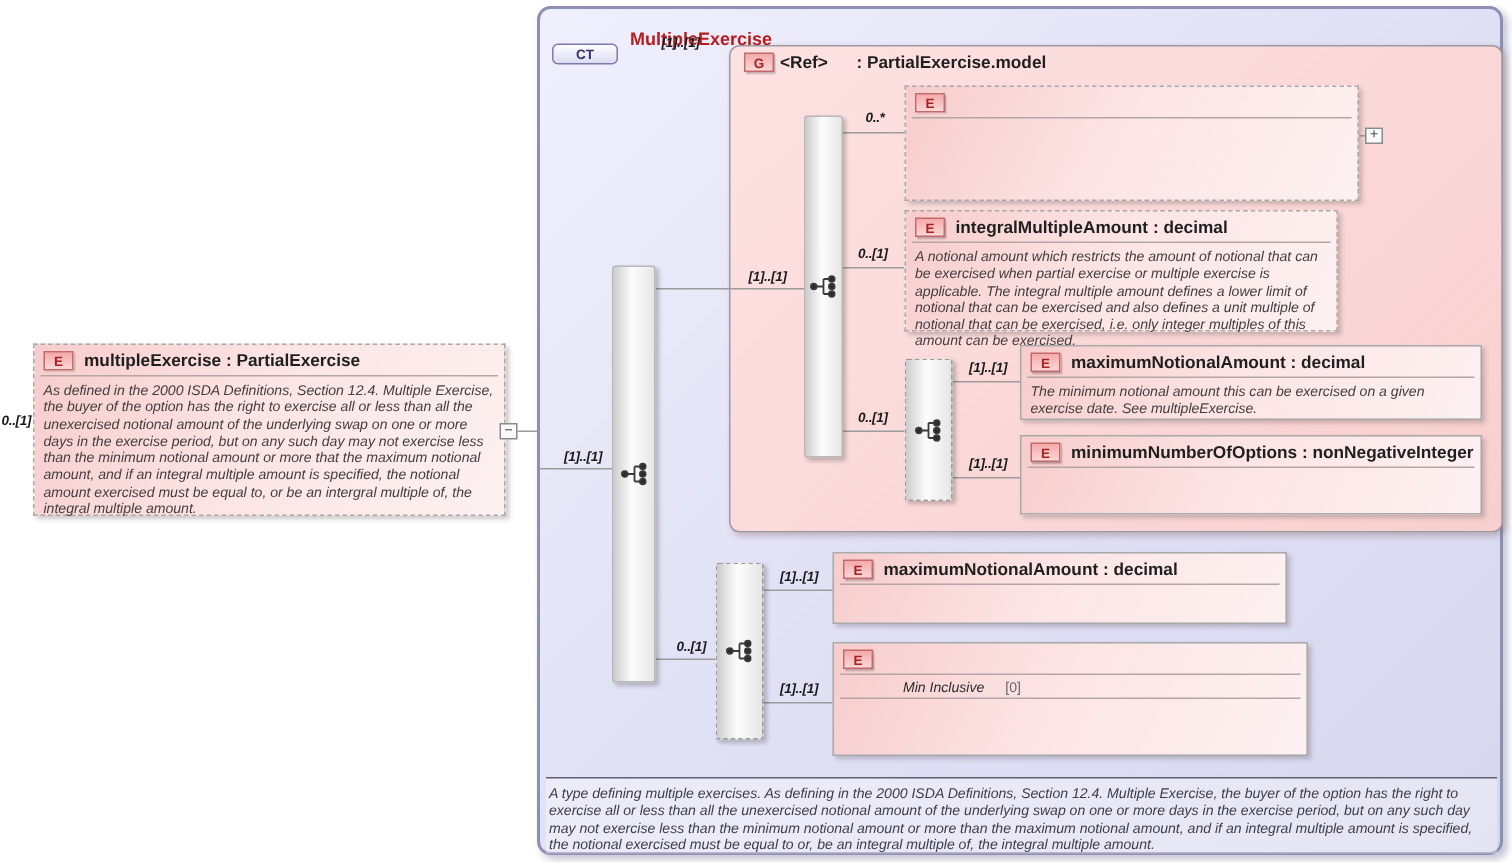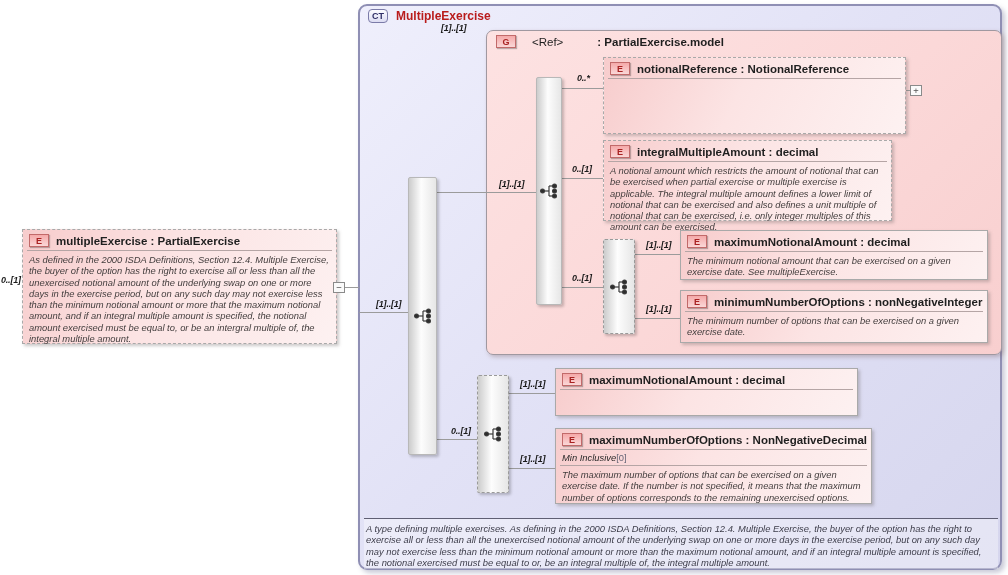--- a/index.html
+++ b/index.html
@@ -35,64 +35,65 @@
   }
   
   .ct {
     position:absolute; left:358px; top:4px; width:644px; height:566px;
     border:2px solid #8f8fb4; border-radius:9px;
     background:linear-gradient(135deg,#efeffc 0%,#e2e2f6 45%,#d6d6ee 100%);
     box-shadow:3px 3px 5px rgba(100,100,140,.35);
   }
   .ct-head { position:absolute; left:368px; top:9px; display:flex; align-items:center; gap:8px; }
   .badge-ct {
-    padding:0 3px; height:14px; display:flex; align-items:center; justify-content:center;
+    padding:0 15px; height:14px; display:flex; align-items:center; justify-content:center;
     border:1px solid #7b7ba8; border-radius:4px;
     background:linear-gradient(#fcfcff,#dcdcf2); color:#2f2f66;
-    font-size:9px; font-weight:bold;
+    font-size:9px; font-weight:bold;margin-top:20px;
   }
   .ct-title { font-size:12px; font-weight:bold; color:#b91c1c; }
   .ct-anno {
     position:absolute; left:364px; top:518px; width:634px;
     border-top:1px solid #5f5f73; padding:4px 2px 0 2px;
     font-size:9.4px; font-style:italic; color:#3d3d4a; line-height:1.22;
     background:rgba(255,255,255,.35);
   }
   
   .group {
     position:absolute; left:486px; top:30px; width:516px; height:325px;
     border:1px solid #a098a0; border-radius:7px;
     background:linear-gradient(135deg,#fde2e2 0%,#fbd8d8 55%,#f8cfcf 100%);
     box-shadow:2px 2px 4px rgba(120,90,90,.35);
   }
   .group-head { position:absolute; left:496px; top:35px; display:flex; align-items:center; }
-  .group-name { font-size:11.5px; font-weight:normal; color:#1f1f1f; margin-left:16px; }
-  .group-type { font-size:11.5px; font-weight:bold; color:#1f1f1f; margin-left:34px; }
+  .group-name { font-size:11.5px; font-weight:bold; color:#1f1f1f; margin-left:4px; }
+  .group-type { font-size:11.5px; font-weight:bold; color:#1f1f1f; margin-left:19px; }
   
   .bar {
     position:absolute;
     background:linear-gradient(to right,#cccccc 0%,#fdfdfd 45%,#e6e6e6 100%);
     border:1px solid #b8b8b8;
     box-shadow:2px 2px 3px rgba(0,0,0,.22);
     display:flex; align-items:center; justify-content:center;
     border-radius:2px;
   }
   .bar.dashedb { border-style:dashed; border-color:#9a9a9a; }
   
   .togglebox {
     position:absolute; width:12px; height:11px;
     background:#fafafa; border:1px solid #8a8a8a;
     font-size:9px; line-height:9px; color:#555;
     display:flex; align-items:center; justify-content:center;
     font-family:"DejaVu Sans Mono", monospace;
   }
   
   .facet-row {
-    display:flex; align-items:center; padding:2px 6px 1px 6px;
+    display:flex; align-items:center; gap:14px; padding:2px 6px 1px 6px;
     font-size:9.4px;
+    margin-left:40px;
   }
   .facet-name { font-style:italic; color:#2a2a2a; }
   .facet-val  { color:#667; }
 </style>
 </head>
 <body>
 
 <div class="stage">
 
   <div class="ct"></div>
@@ -163,21 +164,20 @@
         <circle cx="15.5" cy="9" r="1.9"></circle>
         <circle cx="15.5" cy="14" r="1.9"></circle>
       </g>
     </svg>
   </div>
 
   <span class="occ" style="left:577px;top:73px;">0..*</span>
   <div class="ebox dashedb" style="left:603px;top:57px;width:303px;height:77px;">
     <div class="box-head">
       <span class="badge-e">E</span>
-      <span class="box-title">notionalReference : NotionalReference</span>
     </div>
     <div class="sep"></div>
   </div>
   <div class="togglebox" style="left:910px;top:85px;">+</div>
 
   <span class="occ" style="left:572px;top:164px;">0..[1]</span>
   <div class="ebox dashedb" style="left:603px;top:140px;width:289px;height:81px;">
     <div class="box-head">
       <span class="badge-e">E</span>
       <span class="box-title">integralMultipleAmount : decimal</span>
@@ -202,31 +202,30 @@
     </svg>
   </div>
 
   <span class="occ" style="left:646px;top:240px;">[1]..[1]</span>
   <div class="ebox" style="left:680px;top:230px;width:308px;height:50px;">
     <div class="box-head">
       <span class="badge-e">E</span>
       <span class="box-title">maximumNotionalAmount : decimal</span>
     </div>
     <div class="sep"></div>
-    <div class="anno">The minimum notional amount that can be exercised on a given exercise date. See multipleExercise.</div>
+    <div class="anno">The minimum notional amount this can be exercised on a given exercise date. See multipleExercise.</div>
   </div>
 
   <span class="occ" style="left:646px;top:304px;">[1]..[1]</span>
   <div class="ebox" style="left:680px;top:290px;width:308px;height:53px;">
     <div class="box-head">
       <span class="badge-e">E</span>
       <span class="box-title">minimumNumberOfOptions : nonNegativeInteger</span>
     </div>
     <div class="sep"></div>
-    <div class="anno">The minimum number of options that can be exercised on a given exercise date.</div>
   </div>
 
   <span class="occ" style="left:451px;top:426px;">0..[1]</span>
   <div class="bar dashedb" style="left:477px;top:375px;width:32px;height:118px;">
     <svg width="20" height="18" viewBox="0 0 20 18">
       <g stroke="#3a3a3a" stroke-width="1.2" fill="#2c2c2c">
         <line x1="3.5" y1="9" x2="10" y2="9"></line>
         <line x1="10" y1="4" x2="10" y2="14"></line>
         <line x1="10" y1="4" x2="15" y2="4"></line>
         <line x1="10" y1="14" x2="15" y2="14"></line>
@@ -244,24 +243,22 @@
       <span class="badge-e">E</span>
       <span class="box-title">maximumNotionalAmount : decimal</span>
     </div>
     <div class="sep"></div>
   </div>
 
   <span class="occ" style="left:520px;top:454px;">[1]..[1]</span>
   <div class="ebox" style="left:555px;top:428px;width:317px;height:76px;">
     <div class="box-head">
       <span class="badge-e">E</span>
-      <span class="box-title">maximumNumberOfOptions : NonNegativeDecimal</span>
     </div>
     <div class="sep"></div>
     <div class="facet-row">
       <span class="facet-name">Min Inclusive</span>
       <span class="facet-val">[0]</span>
     </div>
     <div class="sep"></div>
-    <div class="anno">The maximum number of options that can be exercised on a given exercise date. If the number is not specified, it means that the maximum number of options corresponds to the remaining unexercised options.</div>
   </div>
 
 </div>
 
 </body></html>

